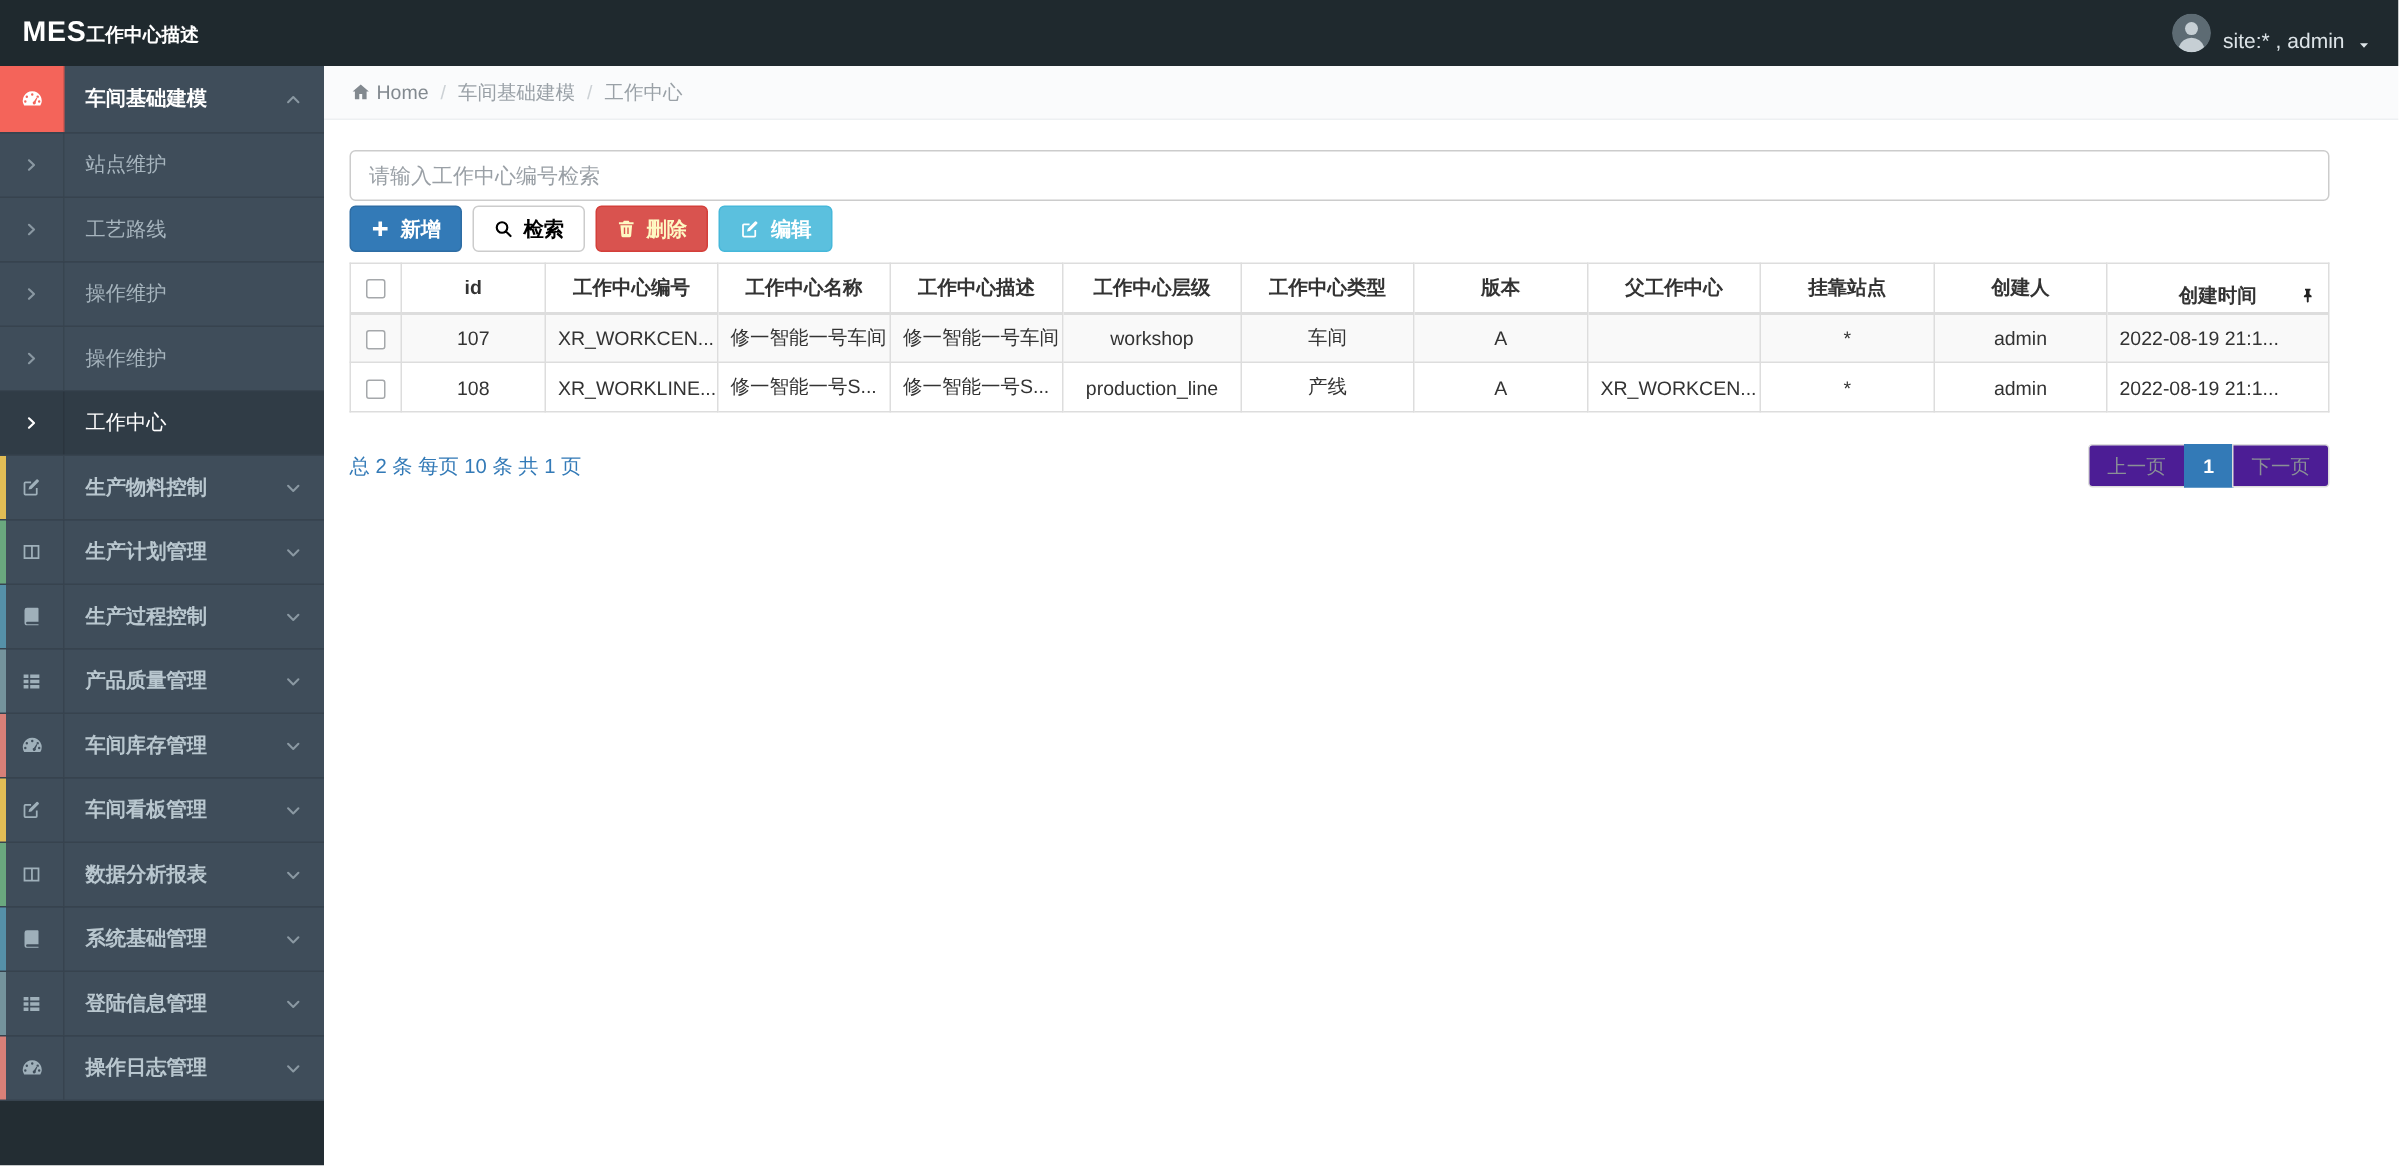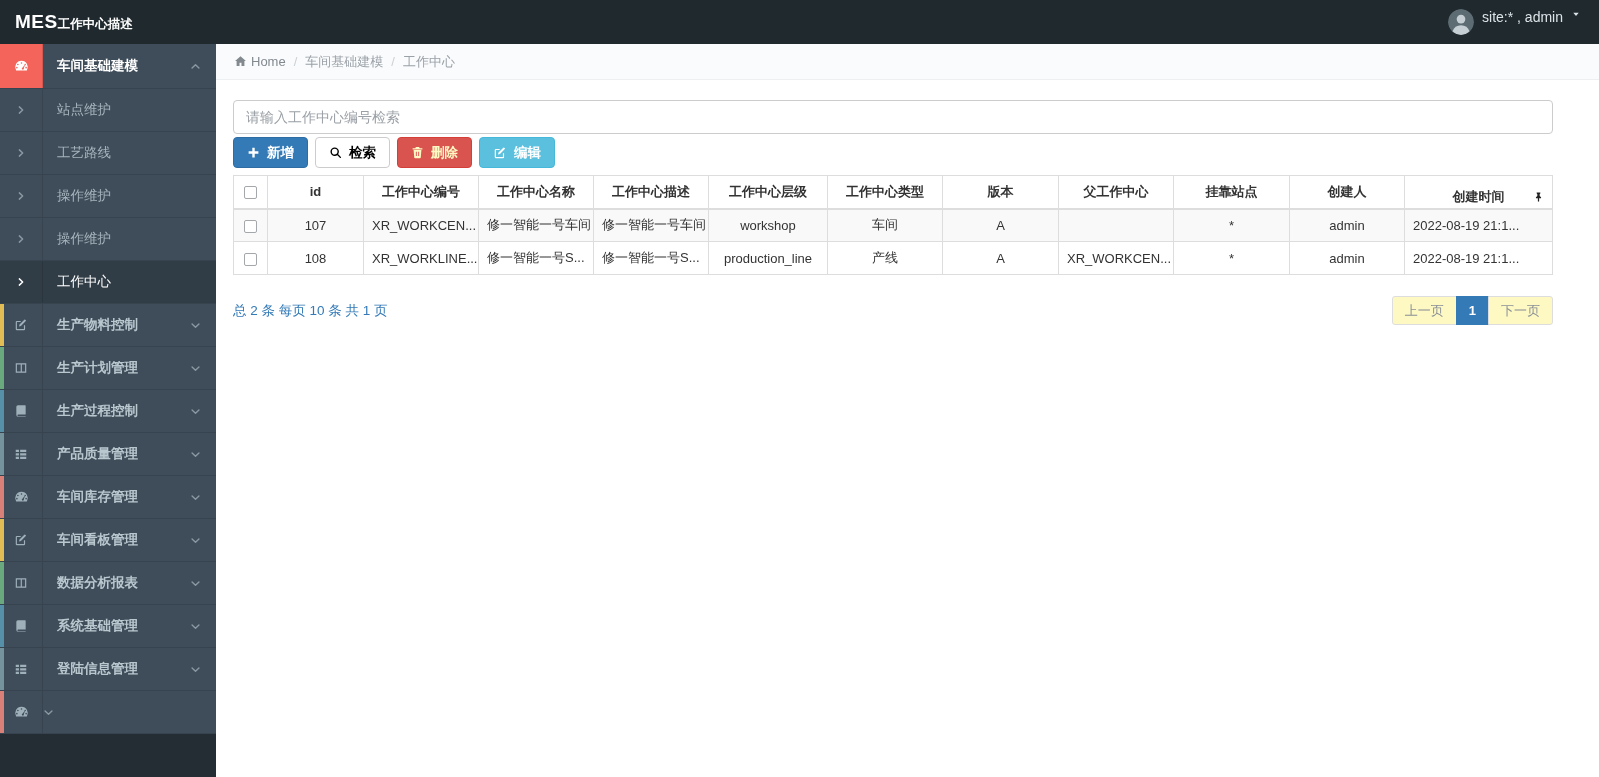--- a/index.html
+++ b/index.html
@@ -11,21 +11,21 @@
   }
   
   .navbar {
     position:absolute; top:0; left:0; width:1599px; height:44px;
     background:#1f292e; display:flex; align-items:center; justify-content:space-between;
     z-index:30;
   }
   .logo { width:216px; padding-left:15px; color:#fff; white-space:nowrap; }
   .logo b { font-size:19px; font-weight:bold; letter-spacing:.5px; }
   .logo span { font-size:12.5px; font-weight:bold; }
-  .nav-user { display:flex; align-items:flex-start; gap:8px; padding-right:18px; cursor:pointer; }
+  .nav-user { display:flex; align-items:flex-end; gap:8px; padding-right:18px; cursor:pointer; }
   .avatar { width:26px; height:26px; border-radius:50%; overflow:hidden; display:block; }
   .nav-user-label { color:#dde4e8; font-size:14px; }
   .nav-user .ic { color:#dde4e8; }
   
   .sidebar {
     position:absolute; top:44px; left:0; width:216px; height:733px;
     background:#232d33;
   }
   .menu-item, .submenu-item {
     display:flex; align-items:stretch; height:43px; cursor:pointer;
@@ -97,21 +97,21 @@
   }
   .th-last-wrap { display:flex; align-items:center; justify-content:center; gap:0; position:relative;margin-top:10px; }
   .pin-btn { position:absolute; right:0; top:50%; transform:translateY(-50%);
     color:#222; cursor:pointer; display:flex; }
   
   .pager-row { display:flex; justify-content:space-between; align-items:center; margin-top:21px; }
   .pager-info { color:var(--primary); font-size:13.5px; cursor:pointer; }
   .pager { display:flex; }
   .pager .pg {
     height:29px; line-height:27px; padding:0 12px; border:1px solid #ddd;
-    background:#fef9c3; color:#8a9096; font-size:13px; cursor:pointer; margin-left:-1px;
+    background:#4c1d95; color:#8a9096; font-size:13px; cursor:pointer; margin-left:-1px;
   }
   .pager .pg:first-child { border-radius:3px 0 0 3px; margin-left:0; }
   .pager .pg:last-child { border-radius:0 3px 3px 0; }
   .pager .pg.active { background:var(--primary); border-color:var(--primary); color:#fff; font-weight:bold; }
   .ic svg { display:block; }
 </style>
 </head>
 <body>
 
 <div class="navbar">
@@ -368,20 +368,21 @@
       </div>
       <div class="menu-item">
         <div class="icon-cell">
           <span class="accent-strip" style="background: rgb(217, 128, 120);"></span>
           <span class="ic">
             <svg viewBox="0 0 24 24" width="15" height="15">
               <path fill="currentColor" d="M12 3a10 10 0 0 0-8.6 15.2h17.2A10 10 0 0 0 12 3zm0 2.1a1.3 1.3 0 1 1 0 2.6 1.3 1.3 0 0 1 0-2.6zM6.2 7.4a1.3 1.3 0 1 1 0 2.6 1.3 1.3 0 0 1 0-2.6zm11.6 0a1.3 1.3 0 1 1 0 2.6 1.3 1.3 0 0 1 0-2.6zM4.6 12.5a1.3 1.3 0 1 1 0 2.6 1.3 1.3 0 0 1 0-2.6zm14.8 0a1.3 1.3 0 1 1 0 2.6 1.3 1.3 0 0 1 0-2.6zm-5.5 1.1 2.9-4.2c.3-.4 1-.1.8.4l-1.9 4.7a1.7 1.7 0 1 1-1.8-.9z"></path>
             </svg>
           </span>
         </div>
+        <div class="menu-label">操作日志管理</div>
         <div class="menu-chevron">
           <span class="ic">
             <svg viewBox="0 0 24 24" width="11" height="11">
               <path fill="none" stroke="currentColor" stroke-width="3" stroke-linecap="round" stroke-linejoin="round" d="M4.5 8.5l7.5 7.5 7.5-7.5"></path>
             </svg>
           </span>
         </div>
       </div>
     </div>
 </div>

